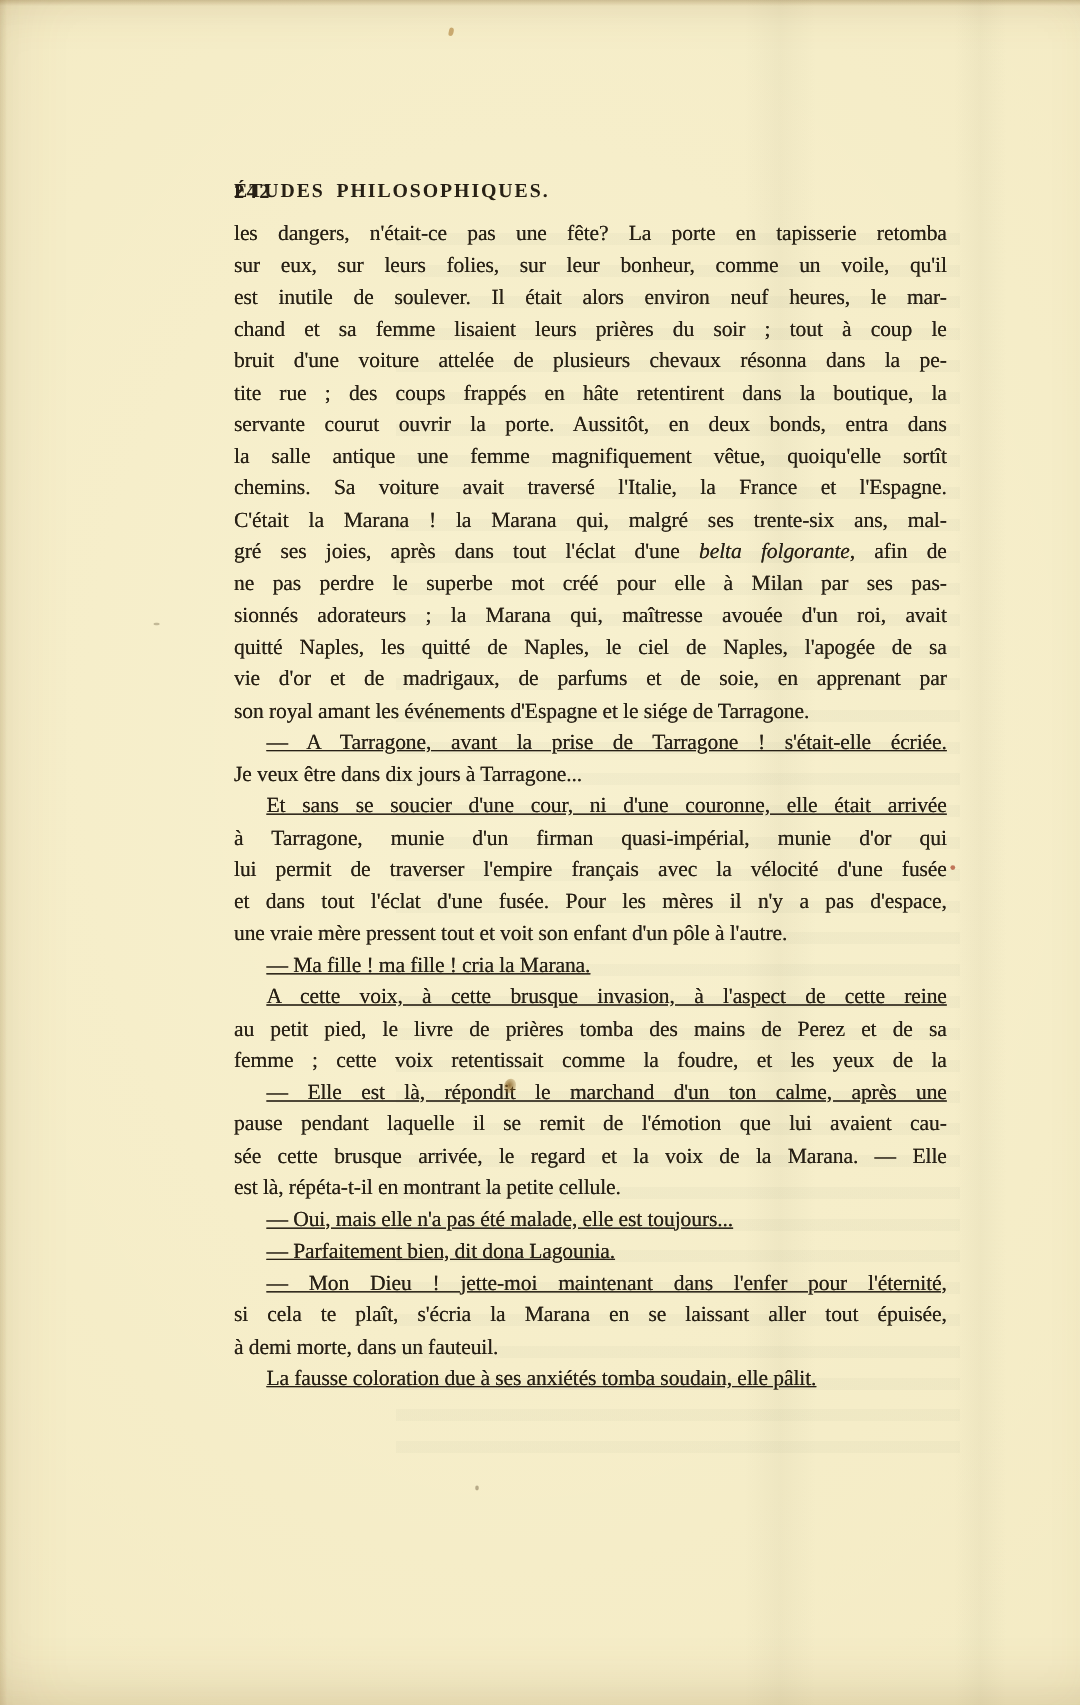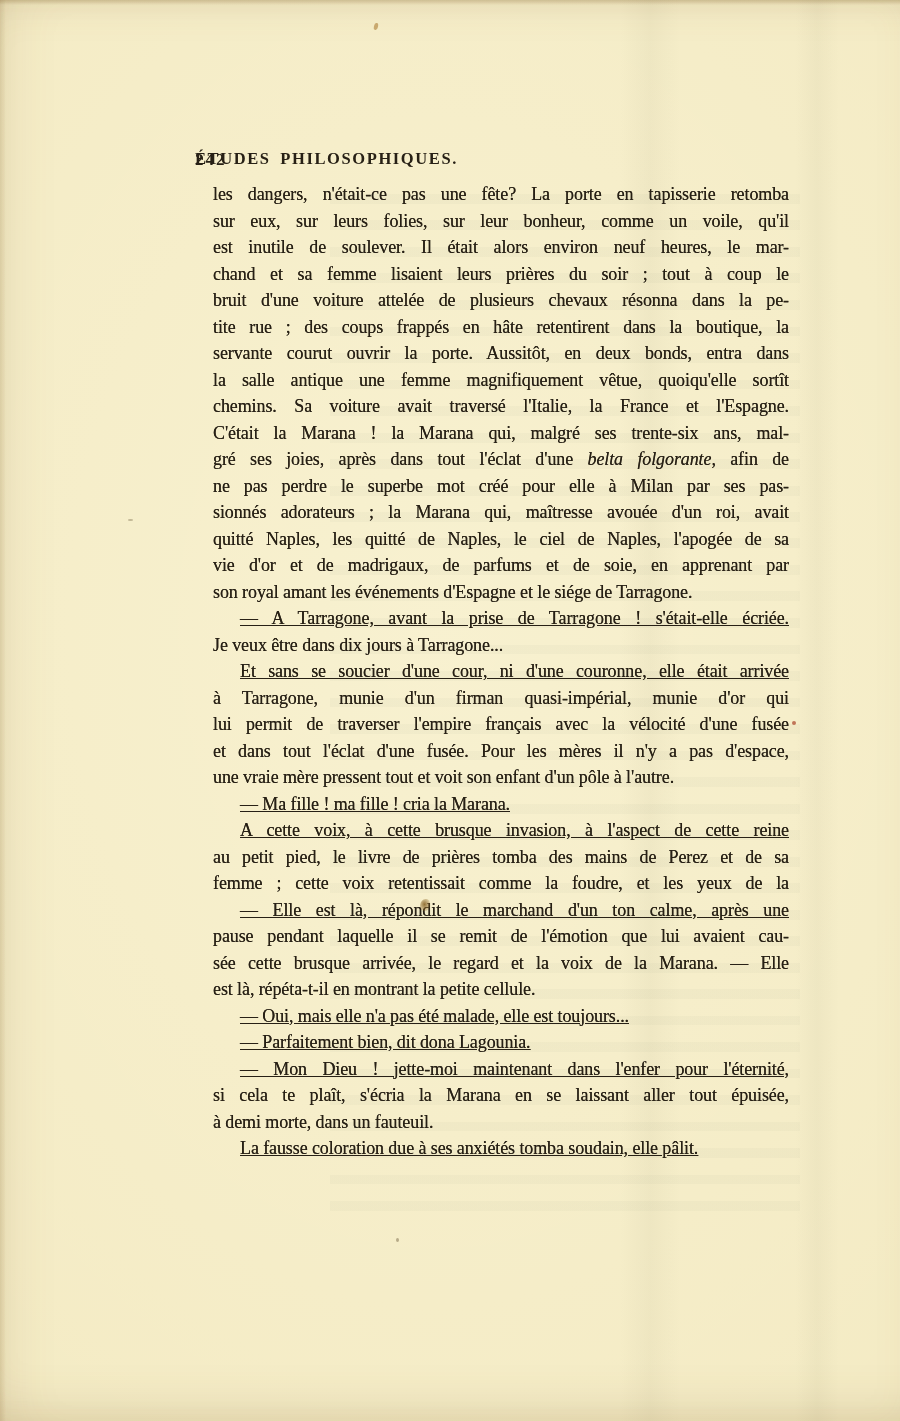--- a/index.html
+++ b/index.html
@@ -83,21 +83,20 @@
     width: 594px;
     color: #272015;
     font-size: 18px;
     letter-spacing: -0.1px;
     text-shadow: 0 0 0.45px rgba(39,32,21,0.85);
   }
   .line {
     line-height: 26.5px;
     text-align: justify;
     text-align-last: justify;
-    margin-left: 18px;
   }
   .line.end { text-align-last: left; }
   .line.indent { text-indent: 27px; text-decoration: underline; }
   .italic { font-style: italic; }
 
   .speck { position: absolute; pointer-events: none; }
   .speck.k1 { left: 374px; top: 23px; width: 4px; height: 7px;
     background: rgba(165,115,40,0.55); border-radius: 50% 50% 60% 40%; transform: rotate(12deg); }
   .speck.k2 { left: 420px; top: 899px; width: 10px; height: 12px;
     background: radial-gradient(ellipse at 45% 45%, rgba(130,92,30,0.85), rgba(150,110,40,0.25) 70%, rgba(0,0,0,0) 100%);

